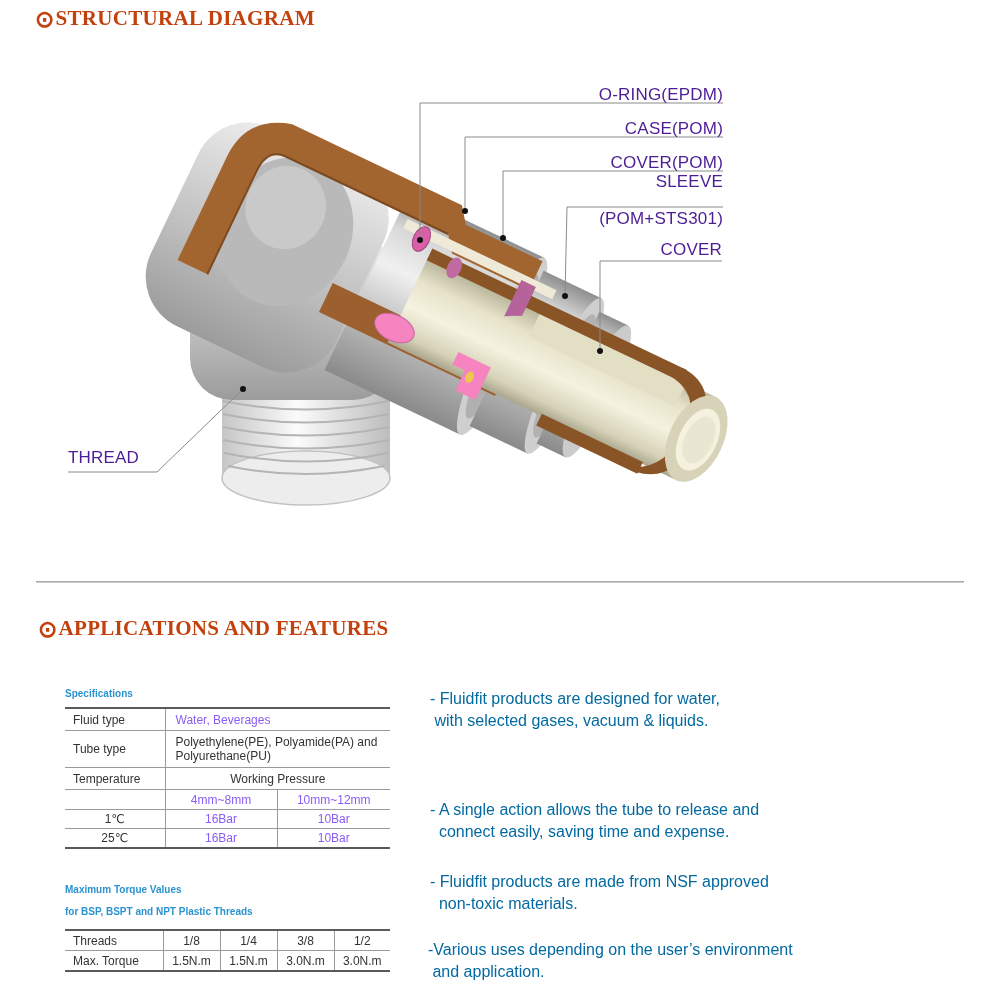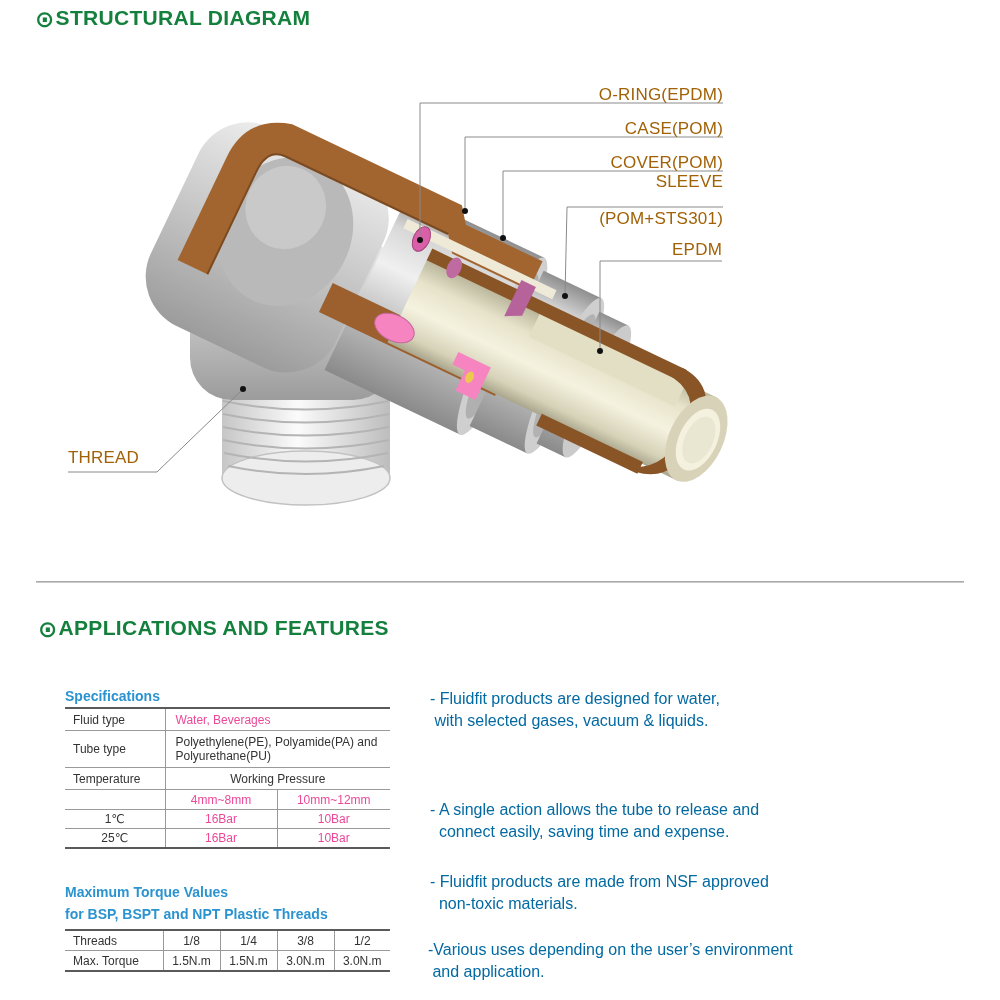--- a/index.html
+++ b/index.html
@@ -4,52 +4,52 @@
 <style>
   html,body{margin:0;padding:0;}
   body{
     width:1000px;height:1000px;position:relative;background:#ffffff;
     font-family:"Liberation Sans","DejaVu Sans",sans-serif;
     overflow:hidden;
   }
   .abs{position:absolute;}
   
   .sec-heading{
-    font-size:21px;font-weight:bold;color:#15803d;
-    letter-spacing:0.3px;white-space:nowrap;
+    font-size:21px;font-weight:bold;color:#c2410c;
+    letter-spacing:0.3px;white-space:nowrap;font-family:Liberation Serif, serif;
   }
   .sec-heading .glyph{font-size:23px;font-weight:bold;vertical-align:-2px;margin-right:1px;}
   
   .dlabel{
-    font-size:17px;color:#a16207;white-space:nowrap;
+    font-size:17px;color:#4c1d95;white-space:nowrap;
     letter-spacing:0.2px;
   }
   .dlabel.r{text-align:right;}
   
   .divider{
     left:36px;top:581px;width:928px;height:2px;
     background:linear-gradient(#9a9a9a,#d9d9d9);
   }
   
-  .blue-title{font-size:14px;font-weight:bold;color:#2b93cf;white-space:nowrap;}
+  .blue-title{font-size:10px;font-weight:bold;color:#2b93cf;white-space:nowrap;}
   
   table.spec{
     border-collapse:collapse;table-layout:fixed;width:325px;
     font-size:12px;color:#333;
     border-top:2px solid #5a5a5a;border-bottom:2px solid #5a5a5a;
   }
   table.spec td{
     padding:2px 4px;border-top:1px solid #9a9a9a;
     overflow:hidden;
   }
   table.spec tr:first-child td{border-top:none;}
   table.spec td.vr{border-right:1px solid #9a9a9a;}
   table.spec td.lab{padding-left:8px;text-align:left;}
   table.spec td.ctr{text-align:center;}
-  table.spec td.cyan{color:#ec4899;}
+  table.spec td.cyan{color:#8b5cf6;}
   table.spec td.vleft{padding-left:10px;text-align:left;}
   
   .feature{font-size:16px;color:#0369a1;line-height:22px;}
   .fline{white-space:pre;}
 </style>
 </head>
 <body>
 
 <div class="abs sec-heading" style="left:35px;top:6px;">
   <span class="glyph">⊙</span><span>STRUCTURAL DIAGRAM</span>
@@ -168,21 +168,21 @@
     <circle cx="600" cy="351" r="3"></circle>
     <circle cx="243" cy="389" r="3"></circle>
   </g>
 </svg>
 
 <div class="abs dlabel r" style="right:277px;top:85px;">O-RING(EPDM)</div>
 <div class="abs dlabel r" style="right:277px;top:119px;">CASE(POM)</div>
 <div class="abs dlabel r" style="right:277px;top:153px;">COVER(POM)</div>
 <div class="abs dlabel" style="right:277px;top:172px;width:158px;text-align:right;">SLEEVE</div>
 <div class="abs dlabel r" style="right:277px;top:209px;">(POM+STS301)</div>
-<div class="abs dlabel r" style="right:278px;top:240px;">EPDM</div>
+<div class="abs dlabel r" style="right:278px;top:240px;">COVER</div>
 <div class="abs dlabel" style="left:68px;top:448px;">THREAD</div>
 
 <div class="abs divider"></div>
 
 <div class="abs sec-heading" style="left:38px;top:616px;">
   <span class="glyph">⊙</span><span>APPLICATIONS AND FEATURES</span>
 </div>
 
 <div class="abs blue-title" style="left:65px;top:688px;">Specifications</div>
 

